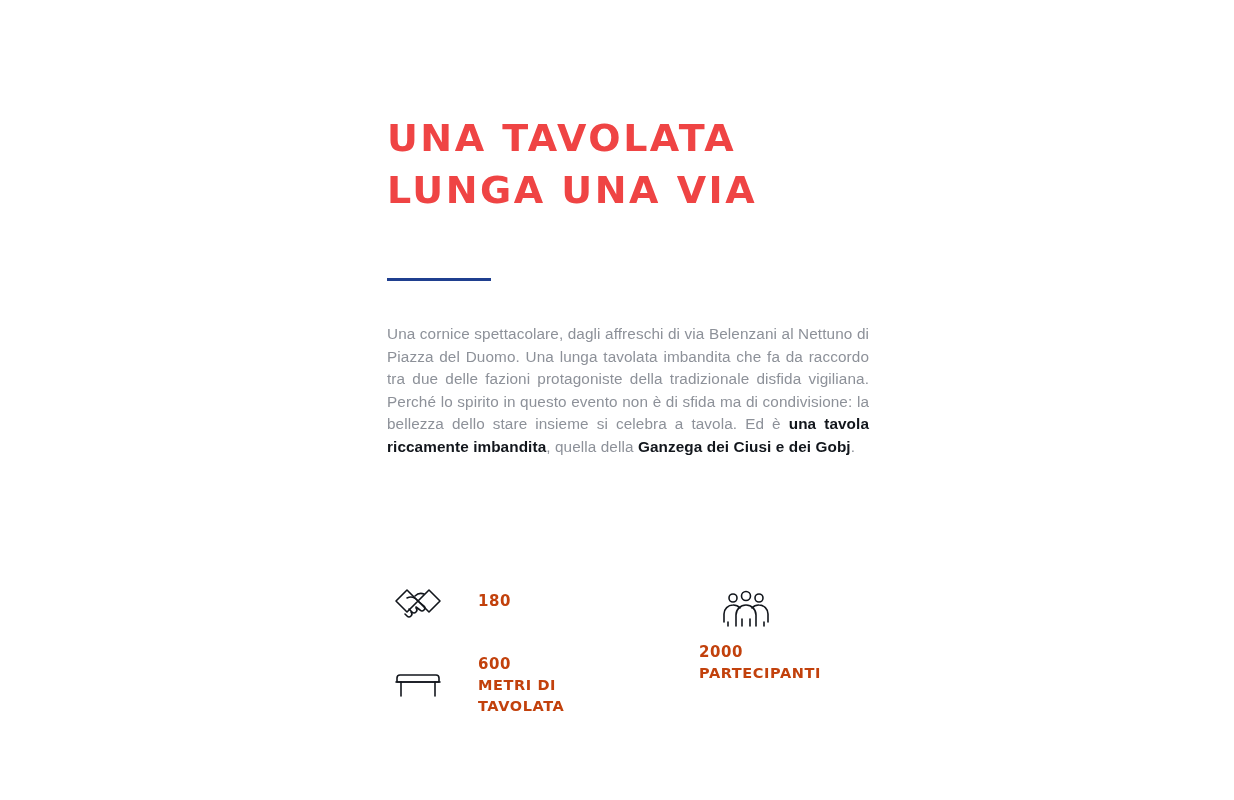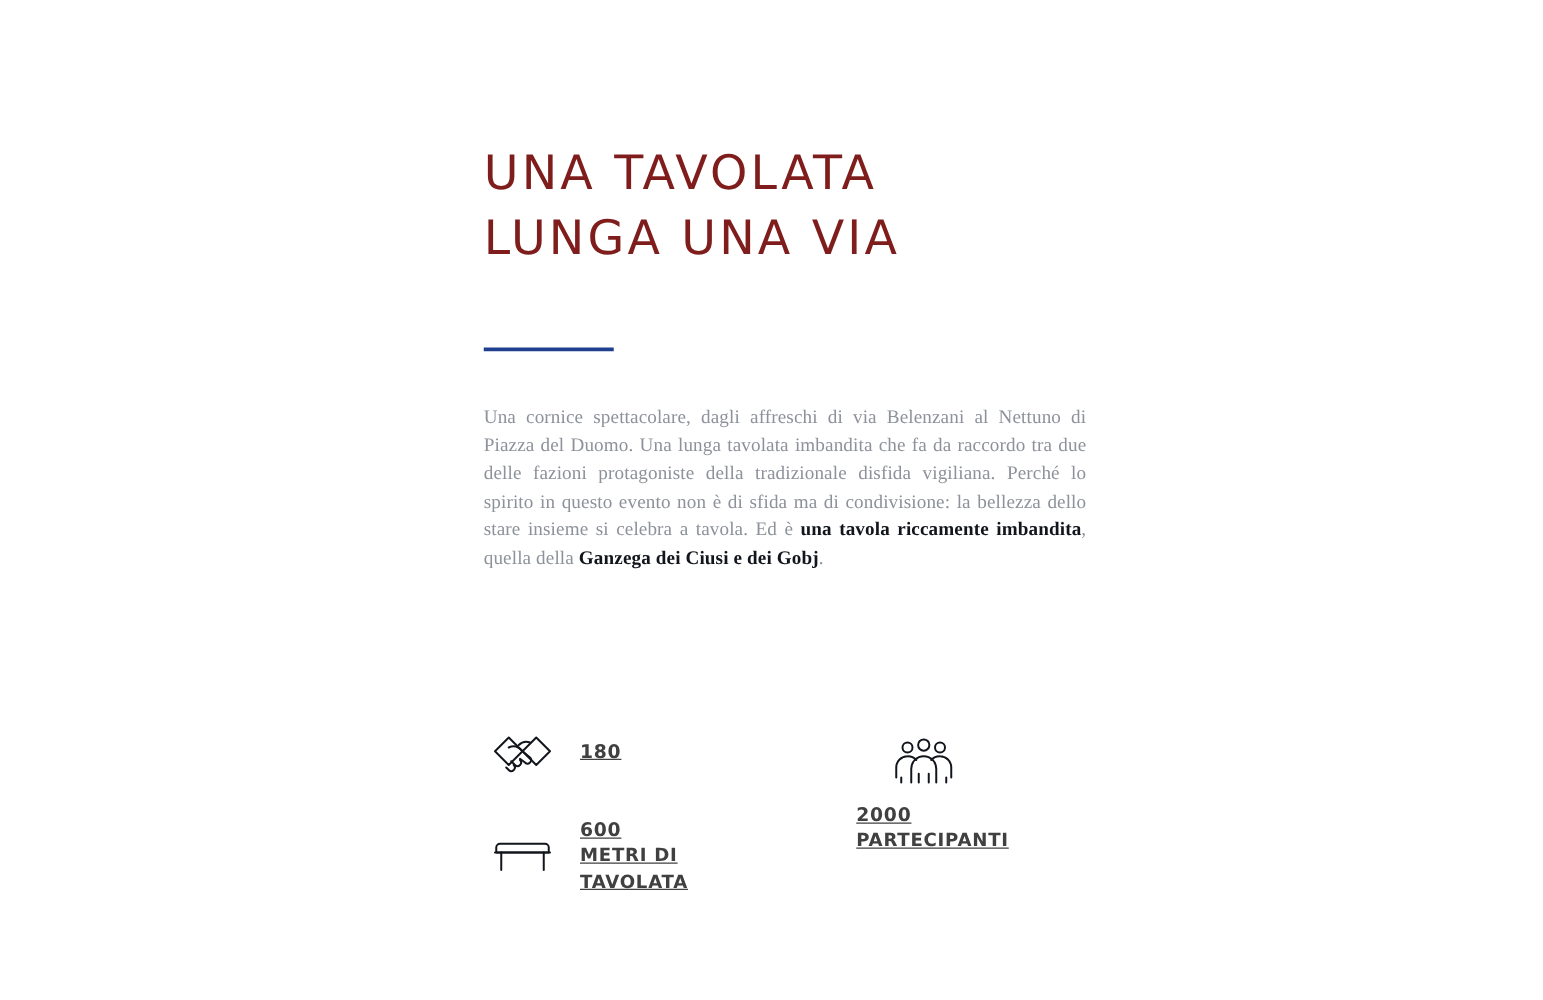--- a/index.html
+++ b/index.html
@@ -20,37 +20,37 @@
   }
   .content {
     position: absolute;
     left: 387px;
     top: 112px;
     width: 500px;
   }
   .title {
     font-family: "DejaVu Sans", sans-serif;
     font-size: 38px;
-    font-weight: normal;
+    font-weight: bold;
     letter-spacing: 2.5px;
     line-height: 52px;
-    color: #7f1d1d;
+    color: #ef4444;
     white-space: nowrap;
     margin: 0;
   }
   .rule {
     margin-top: 62px;
     width: 104px;
     height: 3px;
     background: #1f3f8f;
   }
   .paragraph {
     margin-top: 42px;
     width: 482px;
-    font-family: Liberation Serif, serif;
+    font-family: Liberation Sans, sans-serif;
     font-size: 15.3px;
     line-height: 22.5px;
     color: #8d9199;
     letter-spacing: 0.1px;
     text-align: justify;
   }
   .paragraph b {
     color: #12161c;
     font-weight: bold;
   }
@@ -70,24 +70,23 @@
   .stat-c { left: 0px;   top: 84px; align-items: flex-end; }
   .stat-icon {
     width: 62px;
     height: 62px;
     flex: 0 0 62px;
     display: flex;
     align-items: center;
     justify-content: center;
   }
   .stat-text {
-    margin-left: 15px;
+    margin-left: 29px;
     font-family: "DejaVu Sans", sans-serif;
-    color: #404040;
-    text-decoration: underline;
+    color: #c2410c;
   }
   .stat-number {
     font-size: 15px;
     font-weight: bold;
     letter-spacing: 0.6px;
     line-height: 21px;
   }
   .stat-label {
     font-size: 14.5px;
     font-weight: bold;

